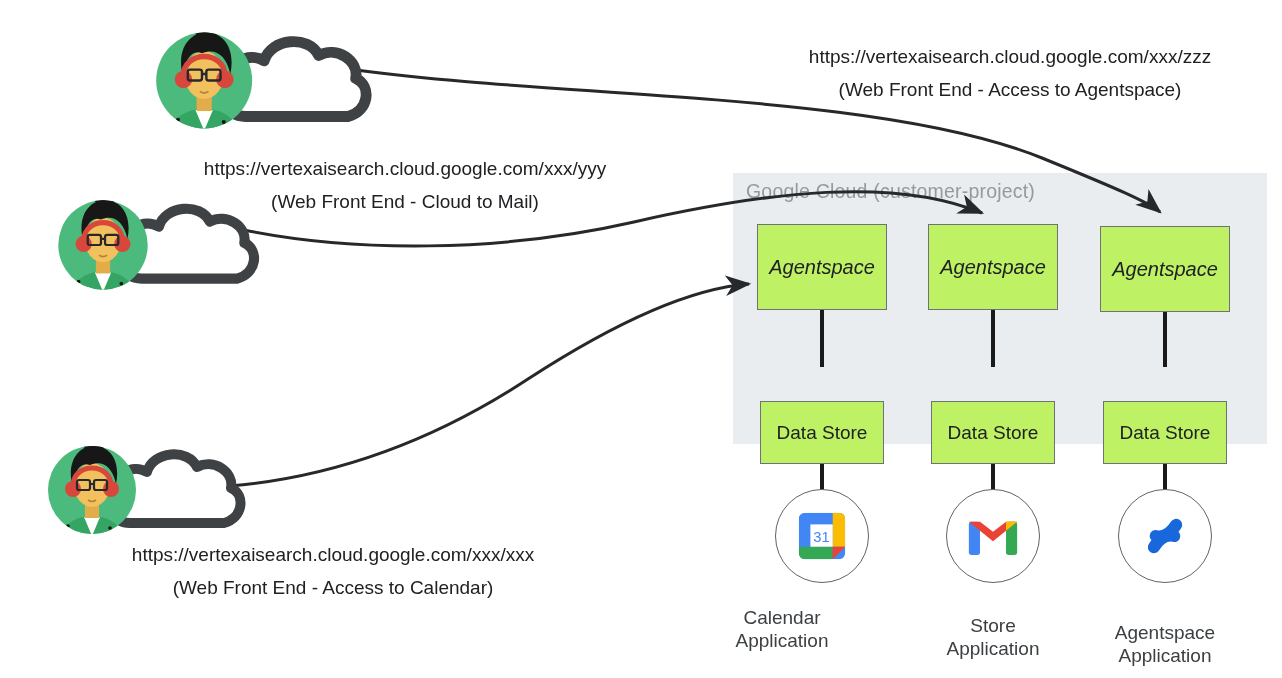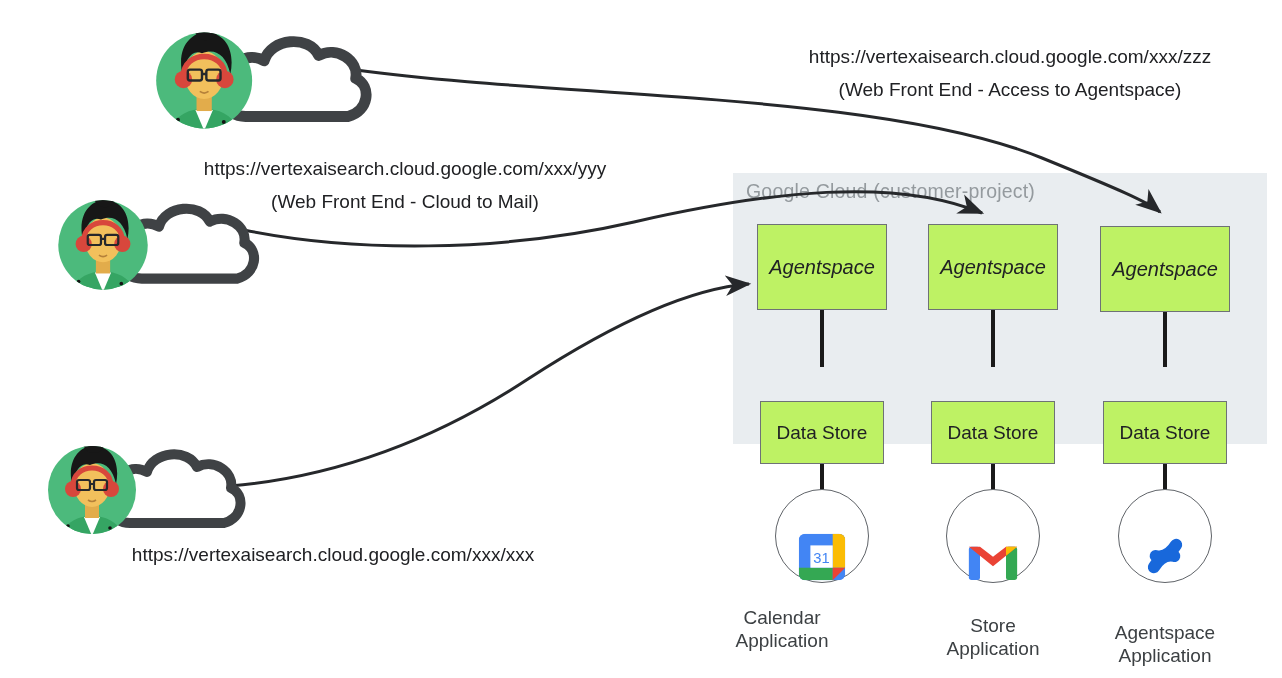--- a/index.html
+++ b/index.html
@@ -18,21 +18,21 @@
   }
   .node{
     position:absolute;background:#bef264;border:1.6px solid #6E7276;
     display:flex;align-items:center;justify-content:center;box-sizing:border-box;
   }
   .agent{width:130px;height:86px;font-size:20px;font-style:italic;}
   .store{width:124px;height:63px;font-size:19px;margin-top:34px;}
   .appcircle{
     position:absolute;width:94px;height:94px;border-radius:50%;
     background:#fff;border:1.6px solid #5F6368;box-sizing:border-box;
-    display:flex;align-items:flex-end;justify-content:center;
+    display:flex;align-items:center;justify-content:center;
   }
   .applabel{
     position:absolute;width:160px;text-align:center;font-size:19px;line-height:23px;color:#3c4043;
   }
   .urlblock{
     position:absolute;width:470px;text-align:center;font-size:19px;line-height:33px;color:#202124;
   }
   .avatar{position:absolute;}
 </style>
 </head>
@@ -129,20 +129,21 @@
   <div class="urlblock" style="left:775px;top:40px">
     <div>https://vertexaisearch.cloud.google.com/xxx/zzz</div>
     <div>(Web Front End - Access to Agentspace)</div>
   </div>
   <div class="urlblock" style="left:170px;top:152px">
     <div>https://vertexaisearch.cloud.google.com/xxx/yyy</div>
     <div>(Web Front End - Cloud to Mail)</div>
   </div>
   <div class="urlblock" style="left:98px;top:538px">
     <div>https://vertexaisearch.cloud.google.com/xxx/xxx</div>
+    <div>(Web Front End - Access to Calendar)</div>
   </div>
 
   <div class="node agent" style="left:757px;top:224px">
     <span>Agentspace</span>
   </div>
   <div class="node agent" style="left:928px;top:224px">
     <span>Agentspace</span>
   </div>
   <div class="node agent" style="left:1100px;top:226px">
     <span>Agentspace</span>

